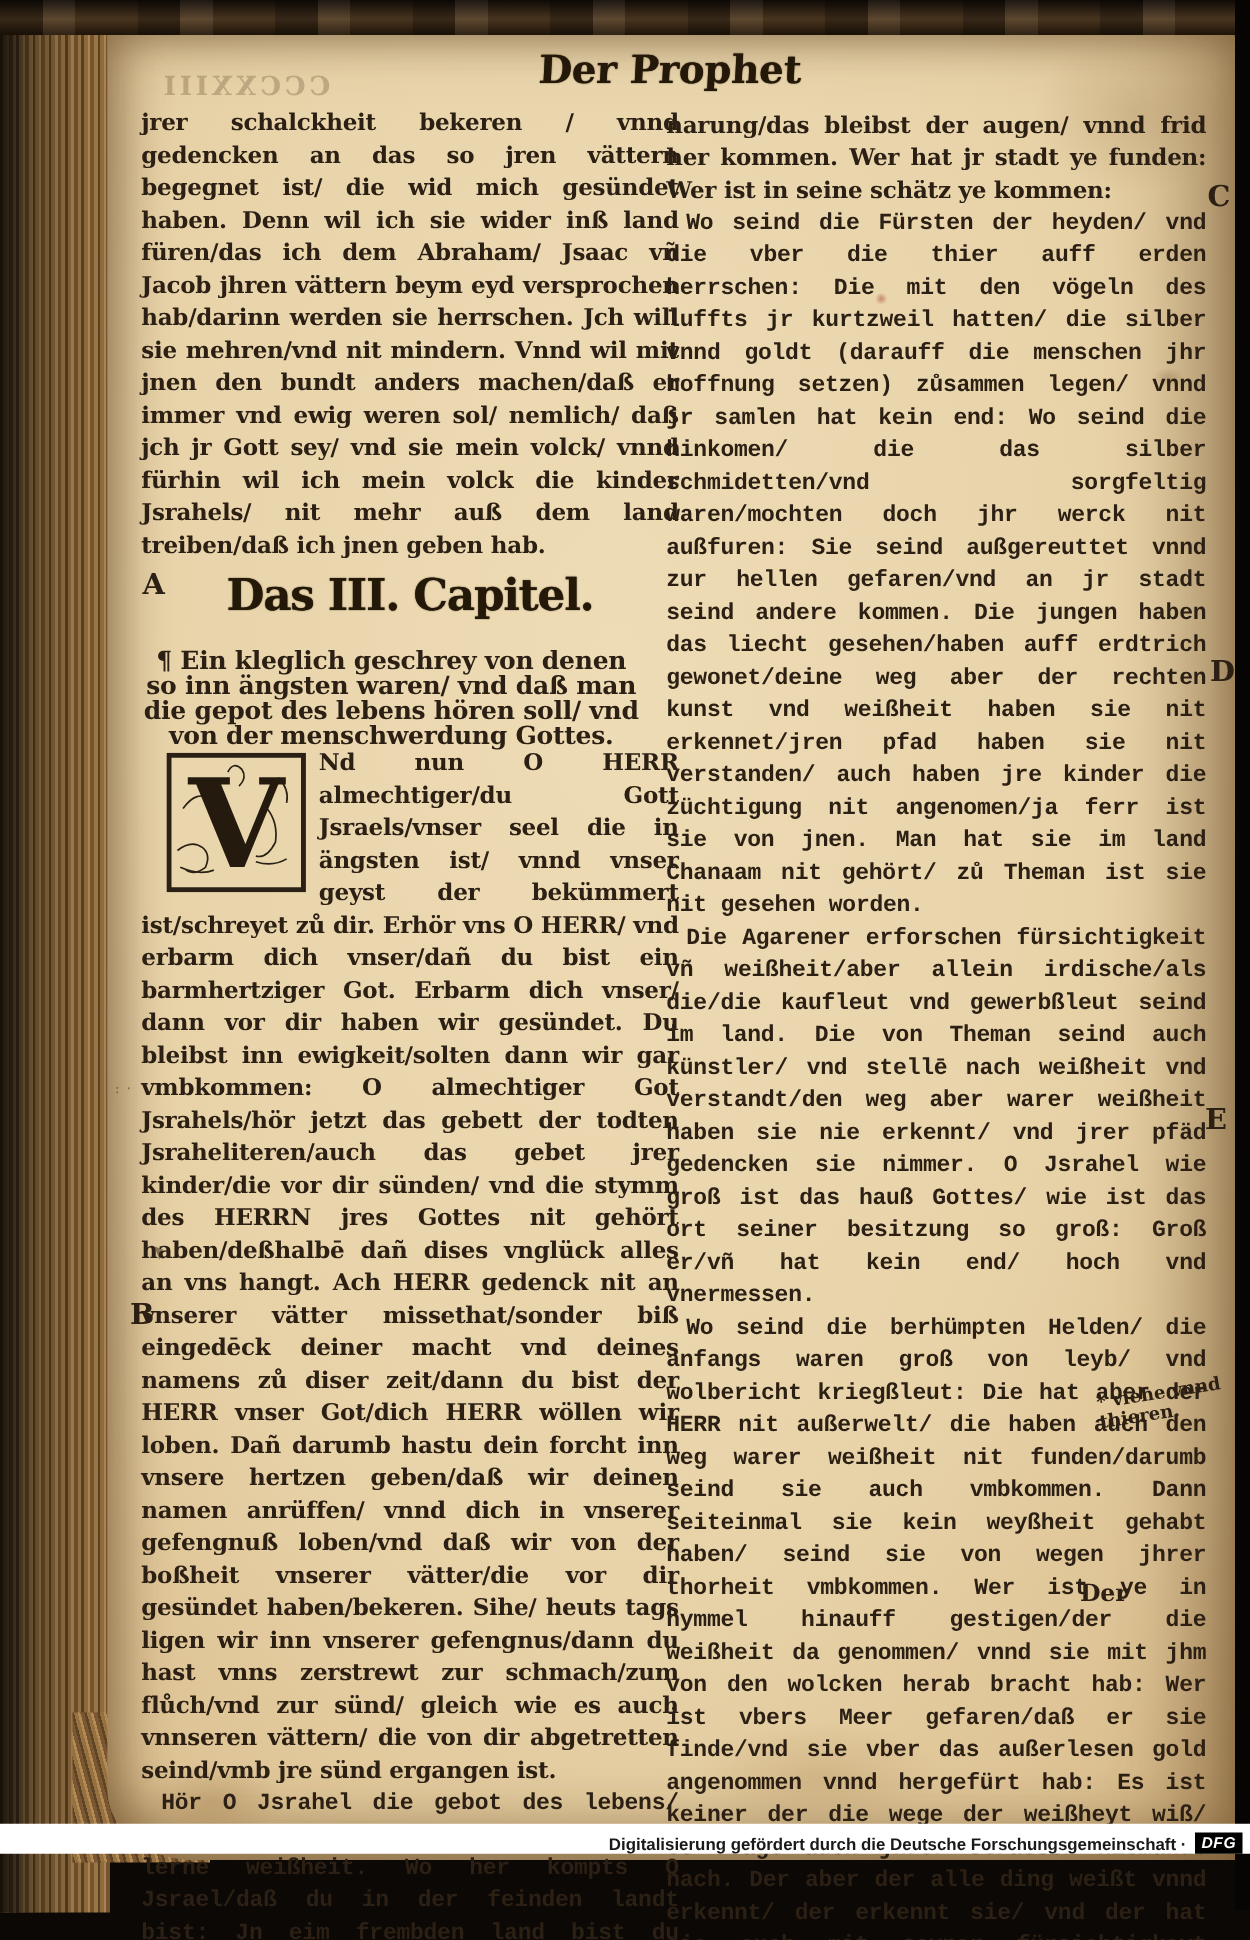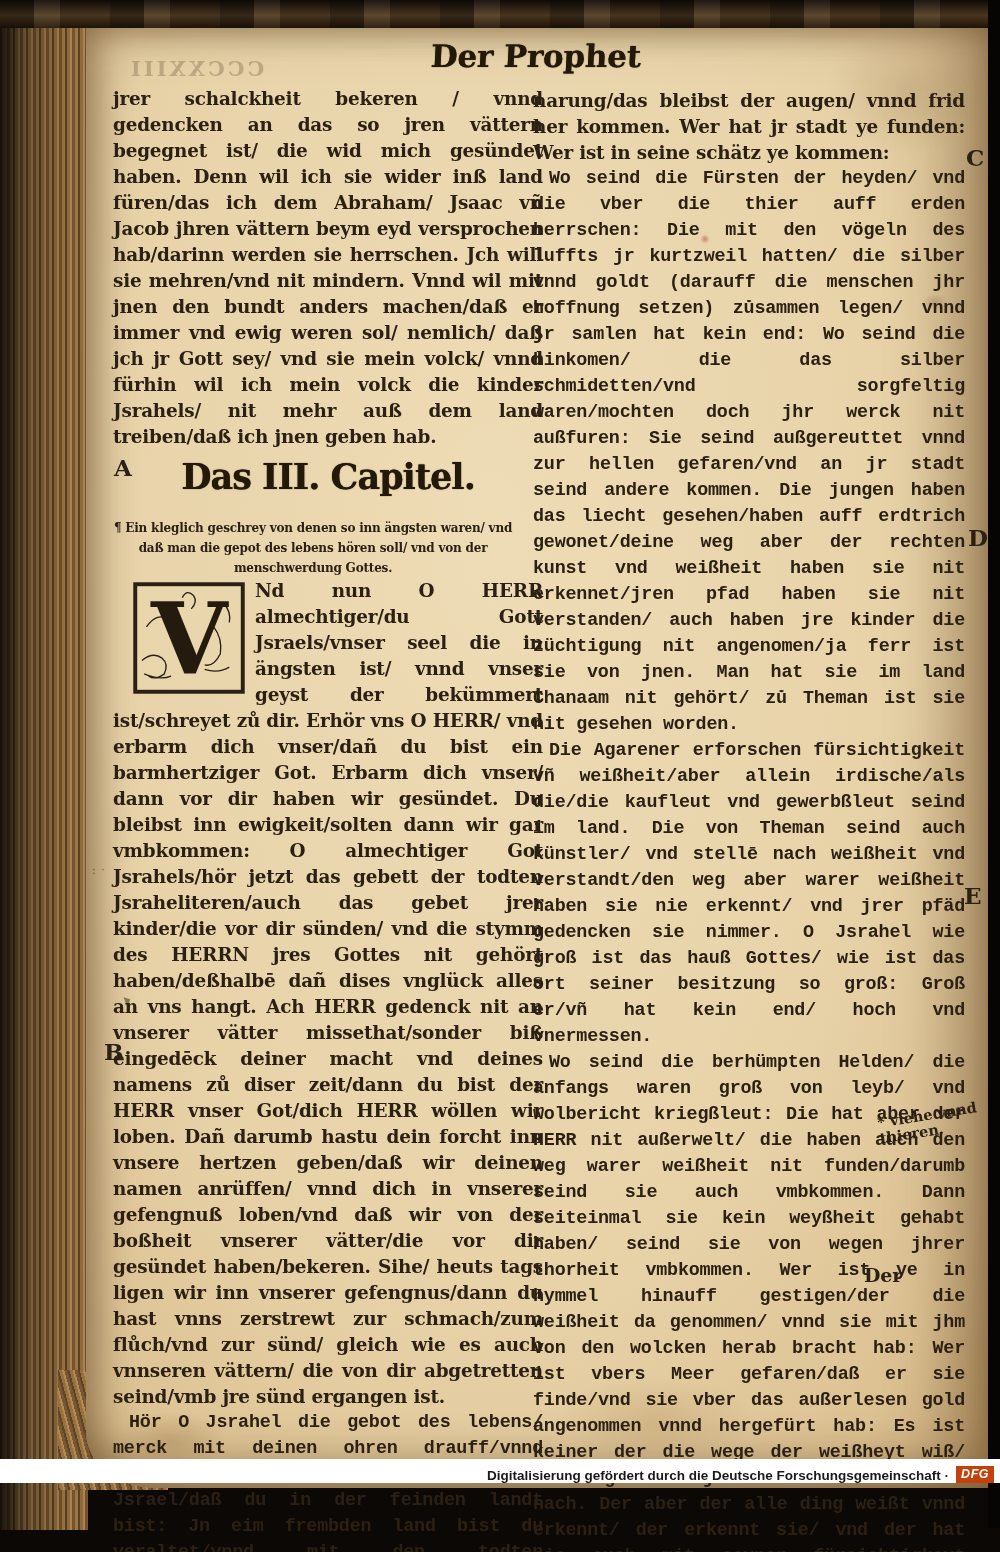--- a/index.html
+++ b/index.html
@@ -31,38 +31,38 @@
   .running-title{position:absolute;left:260px;top:12px;width:380px;text-align:center;
     font-size:31px;color:#241808;transform:skewX(-3deg);text-shadow:0 0 1px #241808;}
   .ghost{position:absolute;left:42px;top:30px;font-size:21px;letter-spacing:3px;
     color:rgba(110,92,60,.35);transform:scaleX(-1);font-weight:700;}
   .col{position:absolute;text-align:justify;font-size:18.4px;line-height:26px;}
   .col p{margin:0;}
   .col-left{left:27px;top:60px;width:430px;}
   .col-right{left:447px;top:62px;width:432px;}
   .chapter-heading{margin:6px 0 20px 0;text-align:center;font-size:35px;line-height:42px;
     color:#241808;letter-spacing:-1px;text-shadow:0 0 1px #241808;}
-  .chapter-summary{margin:0 auto 8px auto;width:400px;text-align:center;font-size:12px;
+  .chapter-summary{margin:0 auto 8px auto;width:400px;text-align:center;font-size:20px;
     line-height:20px;color:#2c2014;font-weight:700;}
   .indent{text-indent:16px;font-family:Liberation Mono, monospace;}
   
   .initial-box{float:left;width:112px;height:112px;margin:4px 10px 2px 20px;}
   .margin-letter{position:absolute;font-size:23px;font-weight:700;color:#2c2014;z-index:4;}
   .margin-note{position:absolute;left:792px;top:1080px;width:112px;font-size:14.5px;line-height:16px;
     font-weight:700;color:#2c2014;transform:rotate(-9deg);text-align:left;}
   .catchword{position:absolute;left:778px;top:1238px;font-size:19px;font-weight:700;color:#2c2014;}
   .fleck{position:absolute;width:0;height:0;border-left:7px solid transparent;
     border-top:9px solid rgba(60,45,25,.55);left:36px;top:972px;transform:rotate(18deg);}
   .specks{position:absolute;left:6px;top:838px;font-size:11px;color:rgba(70,55,30,.6);letter-spacing:1px;}
   
   .footer-bar{position:absolute;left:0;top:1459px;width:1000px;height:24px;z-index:5;background:#ffffff;
     display:flex;align-items:flex-end;justify-content:flex-end;gap:7px;padding-right:6px;box-sizing:border-box;
     font-family:"Liberation Sans", sans-serif;}
   .footer-text{font-size:13.5px;font-weight:700;color:#1a1a1a;}
-  .dfg-logo{display:inline-block;background:#c2410c;color:#fff;font-weight:700;font-style:italic;
+  .dfg-logo{display:inline-block;background:#000000;color:#fff;font-weight:700;font-style:italic;
     font-size:12.5px;line-height:17px;padding:0 5px;letter-spacing:.5px;}
 </style>
 </head>
 <body>
 
 <div id="stage">
 
   <div class="edge-left"></div>
   <div class="edge-corner"></div>
   <div class="dark-bottom"></div>

